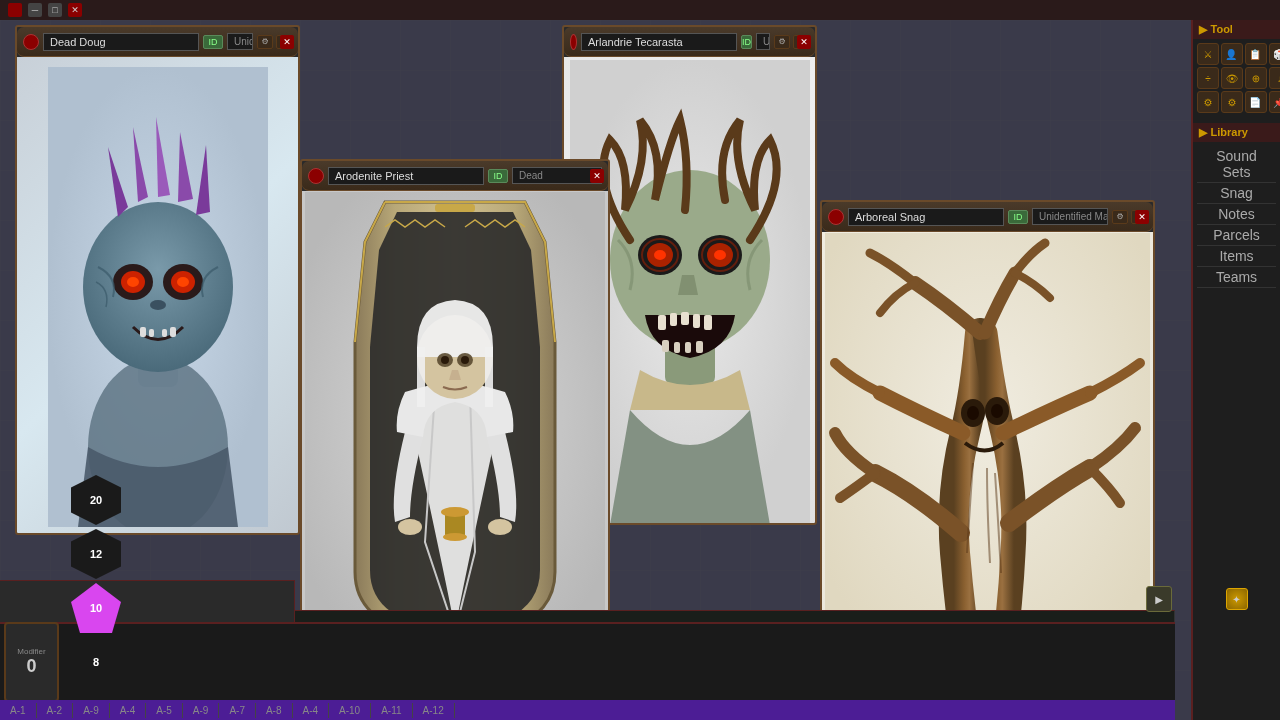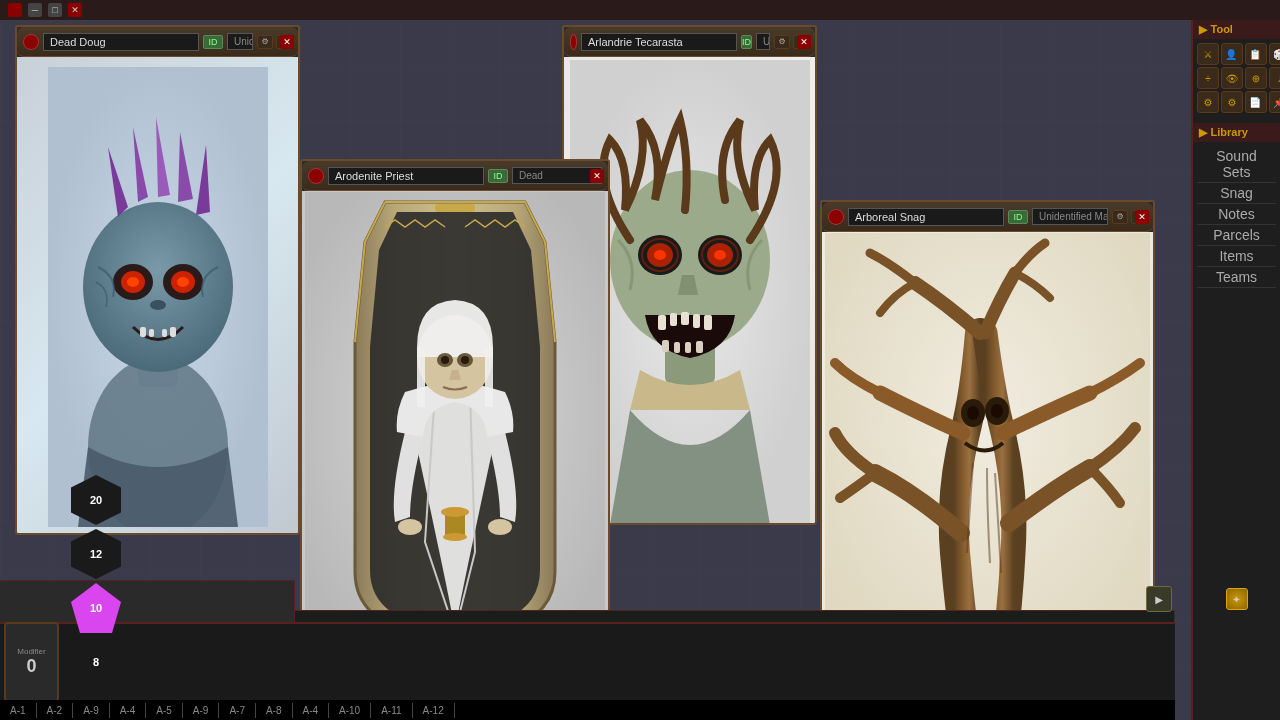--- a/index.html
+++ b/index.html
@@ -149,21 +149,21 @@
       font-size: 11px;
       font-weight: bold;
       color: #fff;
     }
 
     
     #tab-bar {
       position: absolute;
       bottom: 0; left: 0; right: 105px;
       height: 20px;
-      background: #000000;
+      background: #4c1d95;
       display: flex;
       align-items: center;
       overflow: hidden;
       z-index: 101;
     }
     .tab-item {
       padding: 2px 10px;
       font-size: 10px;
       color: #888;
       cursor: pointer;

